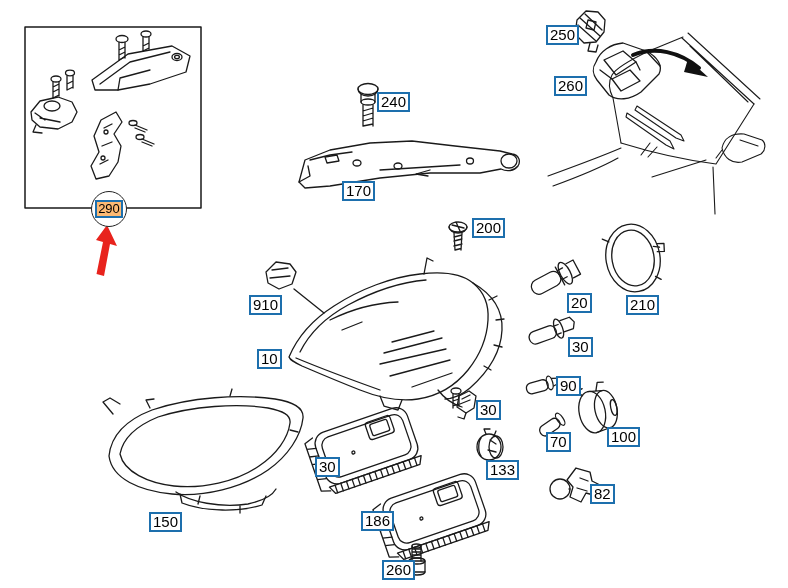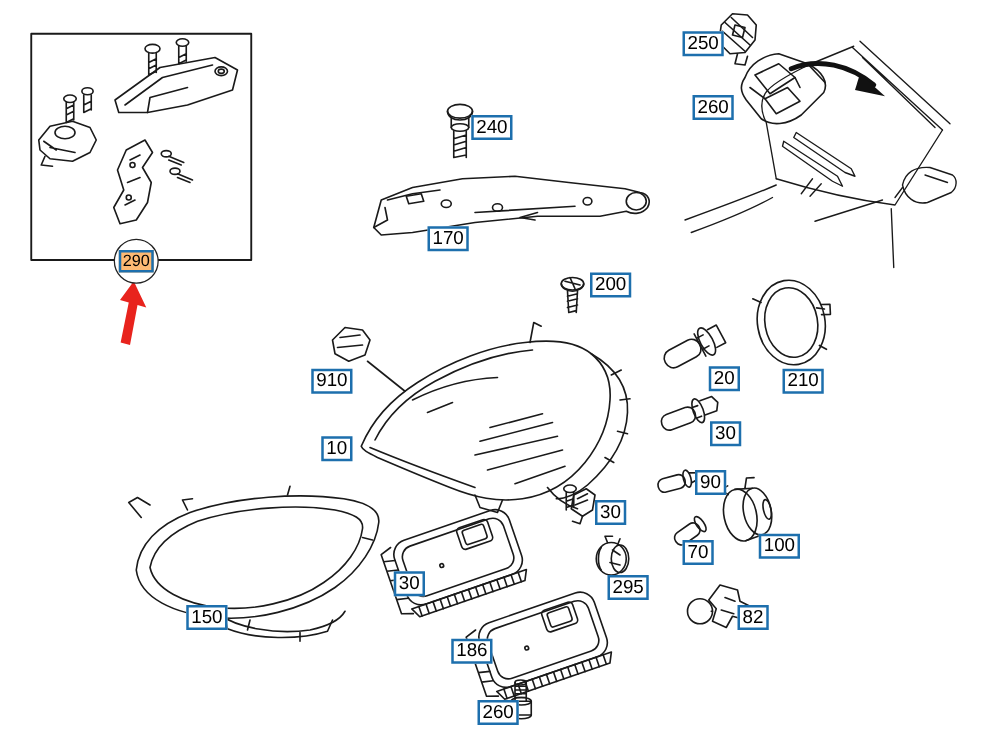--- a/index.html
+++ b/index.html
@@ -251,19 +251,19 @@
 <div class="plabel" style="left:249px;top:295px">910</div>
 <div class="plabel" style="left:257px;top:349px">10</div>
 <div class="plabel" style="left:567px;top:293px">20</div>
 <div class="plabel" style="left:626px;top:295px">210</div>
 <div class="plabel" style="left:568px;top:337px">30</div>
 <div class="plabel" style="left:556px;top:376px">90</div>
 <div class="plabel" style="left:607px;top:427px">100</div>
 <div class="plabel" style="left:546px;top:432px">70</div>
 <div class="plabel" style="left:590px;top:484px">82</div>
 <div class="plabel" style="left:476px;top:400px">30</div>
-<div class="plabel" style="left:486px;top:460px">295</div>
+<div class="plabel" style="left:486px;top:460px">133</div>
 <div class="plabel" style="left:315px;top:457px">30</div>
 <div class="plabel" style="left:361px;top:511px">186</div>
-<div class="plabel" style="left:149px;top:484px">150</div>
+<div class="plabel" style="left:149px;top:512px">150</div>
 <div class="plabel" style="left:382px;top:560px">260</div>
 
 </div>
 
 </body></html>

